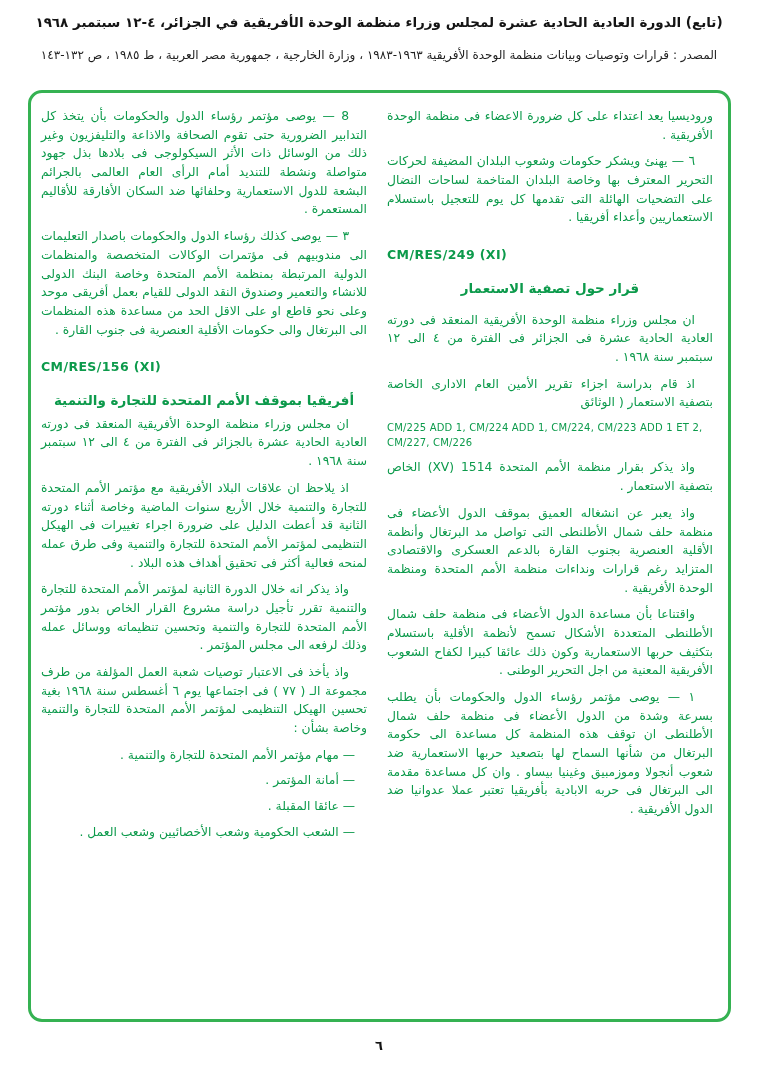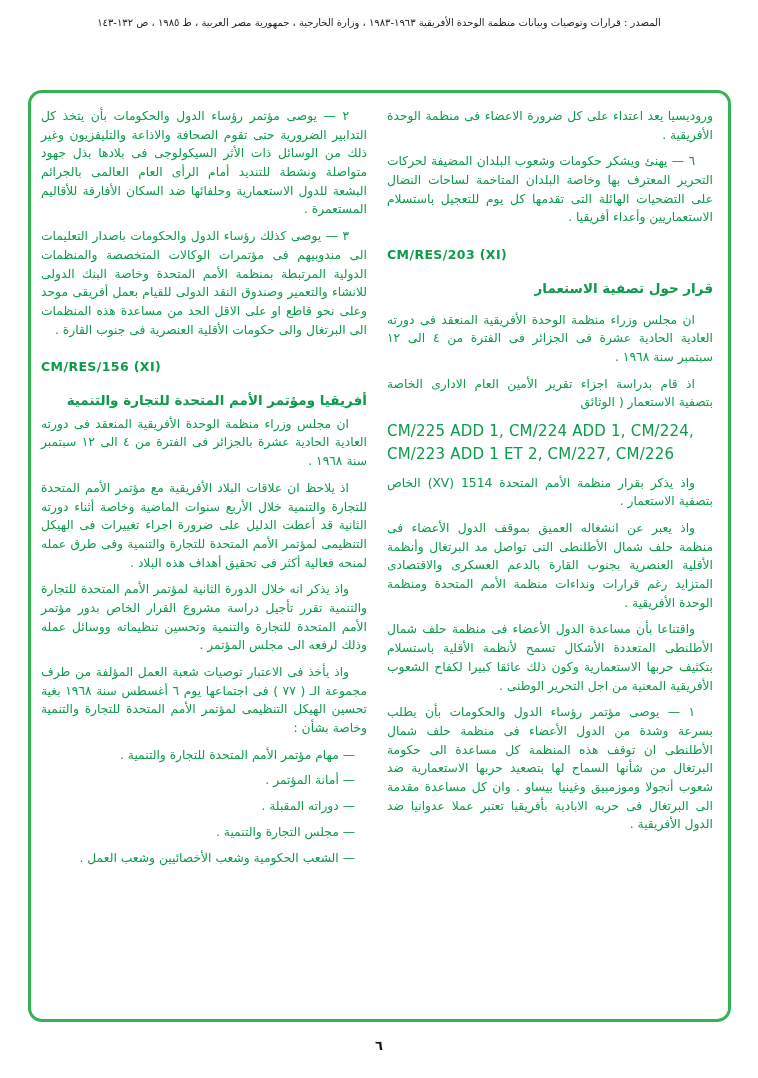--- a/index.html
+++ b/index.html
@@ -1,84 +1,84 @@
 <!DOCTYPE html>
 <html lang="ar"><head>
 <meta charset="utf-8">
 <style>
   * { margin:0; padding:0; box-sizing:border-box; }
   html, body { width:758px; height:1078px; background:#ffffff; }
   body { font-family:"DejaVu Sans", sans-serif; position:relative; overflow:hidden; }
 
   .page-header { text-align:center; padding-top:14px; color:#141414; direction:rtl; }
   .page-header .line1 { font-size:13.5px; font-weight:bold; letter-spacing:0.1px; }
-  .page-header .line2 { font-size:10px; margin-top:3px; color:#1e1e1e; }
+  .page-header .line2 { font-size:12px; margin-top:18px; color:#1e1e1e; }
 
   .doc-box {
     position:absolute; left:28px; top:90px; width:703px; height:932px;
     border:3px solid #35b252; border-radius:14px;
     padding:14px 15px 10px 15px; overflow:hidden; background:#ffffff;
   }
   .columns { display:flex; direction:rtl; gap:20px; height:100%; }
   .col {
     width:326px; flex:0 0 326px; direction:rtl; color:#0c9a4b;
     font-size:12.3px; line-height:1.52; text-align:justify;
   }
   .para { margin-bottom:8px; text-indent:18px; }
   .para.noindent { text-indent:0; }
   .ref {
     direction:ltr; text-align:left; font-weight:bold; font-size:12.5px;
     margin:18px 0 14px 0; text-indent:0; letter-spacing:0.4px; color:#0c9a4b;
   }
-  .res-title { font-weight:bold; font-size:13.5px; margin:0 0 4px 0; text-indent:0; }
+  .res-title { text-align:center; font-weight:bold; font-size:13.5px; margin:0 0 4px 0; text-indent:0; }
   .res-title.last { margin-bottom:12px; }
-  .docs { direction:ltr; text-align:left; font-size:15px; margin-bottom:8px; letter-spacing:0.2px; }
+  .docs { direction:ltr; text-align:left; font-size:10px; margin-bottom:8px; letter-spacing:0.2px; }
   .list-item { margin-bottom:7px; padding-right:12px; text-indent:0; text-align:right; }
 
   .page-footer {
     position:absolute; left:0; right:0; top:1038px;
     text-align:center; color:#141414; font-size:13px; font-weight:bold;
   }
 </style>
 </head>
 <body>
 
 <header class="page-header">
+  <div class="line1">(تابع) الدورة العادية الحادية عشرة لمجلس وزراء منظمة الوحدة الأفريقية في الجزائر، ٤-١٢ سبتمبر ١٩٦٨</div>
   <div class="line2">المصدر : قرارات وتوصيات وبيانات منظمة الوحدة الأفريقية ١٩٦٣-١٩٨٣ ، وزارة الخارجية ، جمهورية مصر العربية ، ط ١٩٨٥ ، ص ١٣٢-١٤٣</div>
 </header>
 
 <main class="doc-box">
   <div class="columns">
 
     <section class="col">
       <div class="para noindent">وروديسيا يعد اعتداء على كل ضرورة الاعضاء فى منظمة الوحدة الأفريقية .</div>
       <div class="para">٦ — يهنئ ويشكر حكومات وشعوب البلدان المضيفة لحركات التحرير المعترف بها وخاصة البلدان المتاخمة لساحات النضال على التضحيات الهائلة التى تقدمها كل يوم للتعجيل باستسلام الاستعماريين وأعداء أفريقيا .</div>
-      <div class="ref">CM/RES/203  (XI)</div>
+      <div class="ref">CM/RES/249  (XI)</div>
       <div class="res-title last">قرار حول تصفية الاستعمار</div>
       <div class="para">ان مجلس وزراء منظمة الوحدة الأفريقية المنعقد فى دورته العادية الحادية عشرة فى الجزائر فى الفترة من ٤ الى ١٢ سبتمبر سنة ١٩٦٨ .</div>
       <div class="para">اذ قام بدراسة اجزاء تقرير الأمين العام الادارى الخاصة بتصفية الاستعمار ( الوثائق</div>
       <div class="docs">CM/225 ADD 1, CM/224 ADD 1, CM/224, CM/223 ADD 1 ET 2, CM/227, CM/226</div>
       <div class="para">واذ يذكر بقرار منظمة الأمم المتحدة 1514 (XV) الخاص بتصفية الاستعمار .</div>
       <div class="para">واذ يعبر عن انشغاله العميق بموقف الدول الأعضاء فى منظمة حلف شمال الأطلنطى التى تواصل مد البرتغال وأنظمة الأقلية العنصرية بجنوب القارة بالدعم العسكرى والاقتصادى المتزايد رغم قرارات ونداءات منظمة الأمم المتحدة ومنظمة الوحدة الأفريقية .</div>
       <div class="para">واقتناعا بأن مساعدة الدول الأعضاء فى منظمة حلف شمال الأطلنطى المتعددة الأشكال تسمح لأنظمة الأقلية باستسلام بتكثيف حربها الاستعمارية وكون ذلك عائقا كبيرا لكفاح الشعوب الأفريقية المعنية من اجل التحرير الوطنى .</div>
       <div class="para">١ — يوصى مؤتمر رؤساء الدول والحكومات بأن يطلب بسرعة وشدة من الدول الأعضاء فى منظمة حلف شمال الأطلنطى ان توقف هذه المنظمة كل مساعدة الى حكومة البرتغال من شأنها السماح لها بتصعيد حربها الاستعمارية ضد شعوب أنجولا وموزمبيق وغينيا بيساو . وان كل مساعدة مقدمة الى البرتغال فى حربه الابادية بأفريقيا تعتبر عملا عدوانيا ضد الدول الأفريقية .</div>
     </section>
 
     <section class="col">
-      <div class="para">٢ — يوصى مؤتمر رؤساء الدول والحكومات بأن يتخذ كل التدابير الضرورية حتى تقوم الصحافة والاذاعة والتليفزيون وغير ذلك من الوسائل ذات الأثر السيكولوجى فى بلادها بذل جهود متواصلة ونشطة للتنديد أمام الرأى العام العالمى بالجرائم البشعة للدول الاستعمارية وحلفائها ضد السكان الأفارقة للأقاليم المستعمرة .</div>
+      <div class="para">8 — يوصى مؤتمر رؤساء الدول والحكومات بأن يتخذ كل التدابير الضرورية حتى تقوم الصحافة والاذاعة والتليفزيون وغير ذلك من الوسائل ذات الأثر السيكولوجى فى بلادها بذل جهود متواصلة ونشطة للتنديد أمام الرأى العام العالمى بالجرائم البشعة للدول الاستعمارية وحلفائها ضد السكان الأفارقة للأقاليم المستعمرة .</div>
       <div class="para">٣ — يوصى كذلك رؤساء الدول والحكومات باصدار التعليمات الى مندوبيهم فى مؤتمرات الوكالات المتخصصة والمنظمات الدولية المرتبطة بمنظمة الأمم المتحدة وخاصة البنك الدولى للانشاء والتعمير وصندوق النقد الدولى للقيام بعمل أفريقى موحد وعلى نحو قاطع او على الاقل الحد من مساعدة هذه المنظمات الى البرتغال والى حكومات الأقلية العنصرية فى جنوب القارة .</div>
       <div class="ref">CM/RES/156  (XI)</div>
-      <div class="res-title">أفريقيا ومؤتمر الأمم المتحدة للتجارة والتنمية</div>
+      <div class="res-title">أفريقيا بموقف الأمم المتحدة للتجارة والتنمية</div>
       <div class="para">ان مجلس وزراء منظمة الوحدة الأفريقية المنعقد فى دورته العادية الحادية عشرة بالجزائر فى الفترة من ٤ الى ١٢ سبتمبر سنة ١٩٦٨ .</div>
       <div class="para">اذ يلاحظ ان علاقات البلاد الأفريقية مع مؤتمر الأمم المتحدة للتجارة والتنمية خلال الأربع سنوات الماضية وخاصة أثناء دورته الثانية قد أعطت الدليل على ضرورة اجراء تغييرات فى الهيكل التنظيمى لمؤتمر الأمم المتحدة للتجارة والتنمية وفى طرق عمله لمنحه فعالية أكثر فى تحقيق أهداف هذه البلاد .</div>
       <div class="para">واذ يذكر انه خلال الدورة الثانية لمؤتمر الأمم المتحدة للتجارة والتنمية تقرر تأجيل دراسة مشروع القرار الخاص بدور مؤتمر الأمم المتحدة للتجارة والتنمية وتحسين تنظيماته ووسائل عمله وذلك لرفعه الى مجلس المؤتمر .</div>
       <div class="para">واذ يأخذ فى الاعتبار توصيات شعبة العمل المؤلفة من طرف مجموعة الـ ( ٧٧ ) فى اجتماعها يوم ٦ أغسطس سنة ١٩٦٨ بغية تحسين الهيكل التنظيمى لمؤتمر الأمم المتحدة للتجارة والتنمية وخاصة بشأن :</div>
       <div class="list-item">— مهام مؤتمر الأمم المتحدة للتجارة والتنمية .</div>
       <div class="list-item">— أمانة المؤتمر .</div>
-      <div class="list-item">— دوراته المقبلة .</div>
-      <div class="list-item">— مجلس التجارة والتنمية .</div>
+      <div class="list-item">— عائقا المقبلة .</div>
       <div class="list-item">— الشعب الحكومية وشعب الأخصائيين وشعب العمل .</div>
     </section>
 
   </div>
 </main>
 
 <footer class="page-footer">٦</footer>
 
 </body></html>

